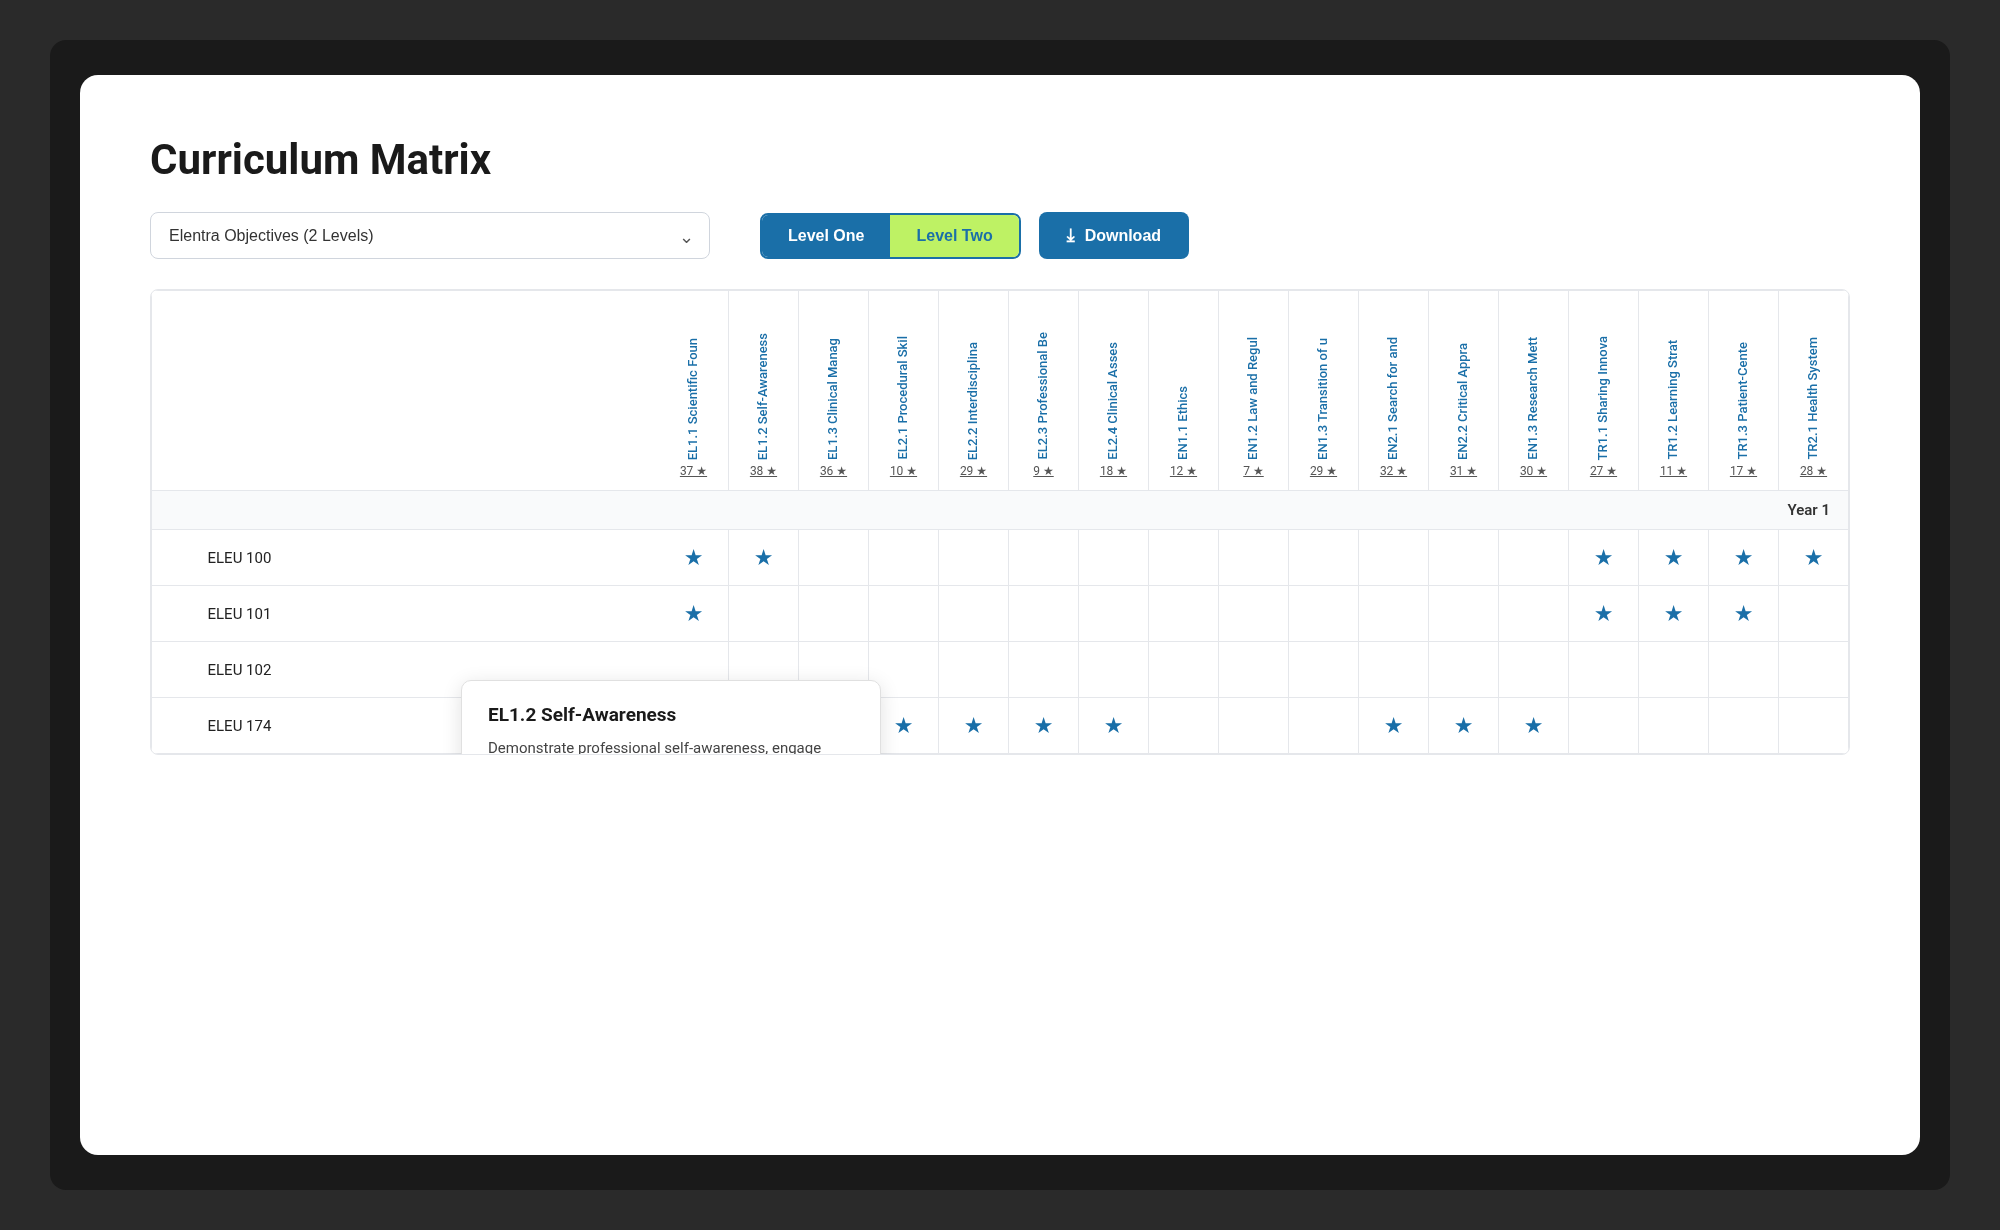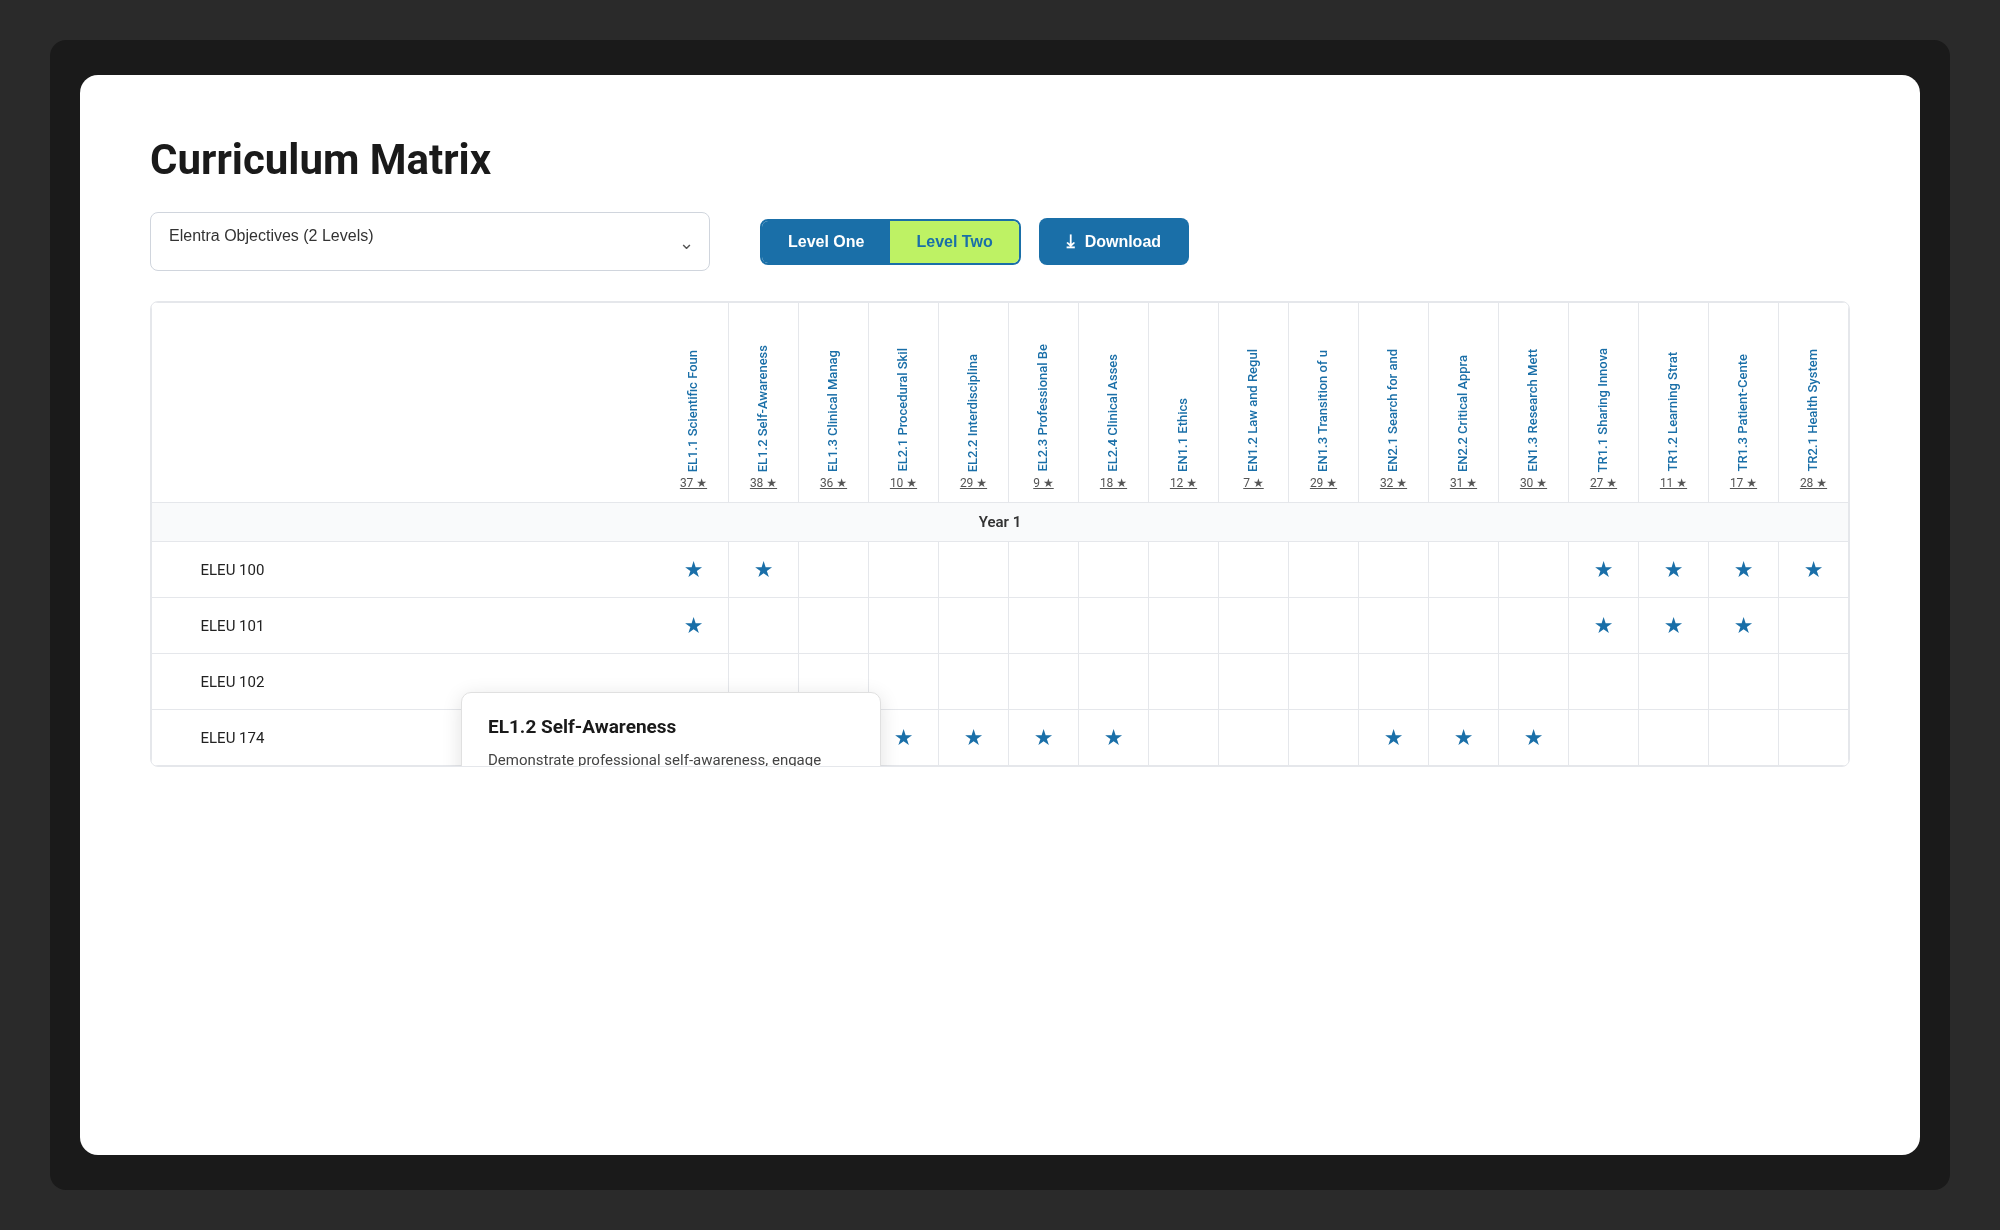--- a/index.html
+++ b/index.html
@@ -49,21 +49,21 @@
     }
     .select-wrapper {
       position: relative;
       flex: 1;
       max-width: 560px;
     }
     .select-box {
       width: 100%;
       border: 1.5px solid #d0d5dd;
       border-radius: 8px;
-      padding: 14px 44px 26px 18px;
+      padding: 14px 44px 14px 18px;
       font-size: 16px;
       color: #333;
       background: white;
       appearance: none;
       cursor: pointer;
       outline: none;
     }
     .select-chevron {
       position: absolute;
       right: 16px;
@@ -169,22 +169,22 @@
       color: #222;
       background: #fff;
       min-width: 130px;
       white-space: nowrap;
     }
     .year-row td {
       background: #f9fafb;
       font-weight: 600;
       font-size: 15px;
       color: #333;
-      padding: 10px 8px;
-      text-align: center;
+      padding: 10px 18px;
+      text-align: right;
     }
     .data-cell {
       width: 66px;
       height: 56px;
       text-align: center;
       vertical-align: middle;
     }
     .star-icon {
       color: #1a6fa8;
       font-size: 22px;
@@ -209,21 +209,21 @@
       margin-bottom: 10px;
     }
     .tooltip-desc {
       font-size: 15px;
       color: #444;
       line-height: 1.6;
     }
     .first-col {
       background: #fff;
       position: sticky;
-      left: 5px;
+      left: 12px;
       z-index: 2;
       padding-left: 44px;
     }
   </style>
 </head>
 <body>
 
 <div class="device-frame">
   <div class="app-container">
 

